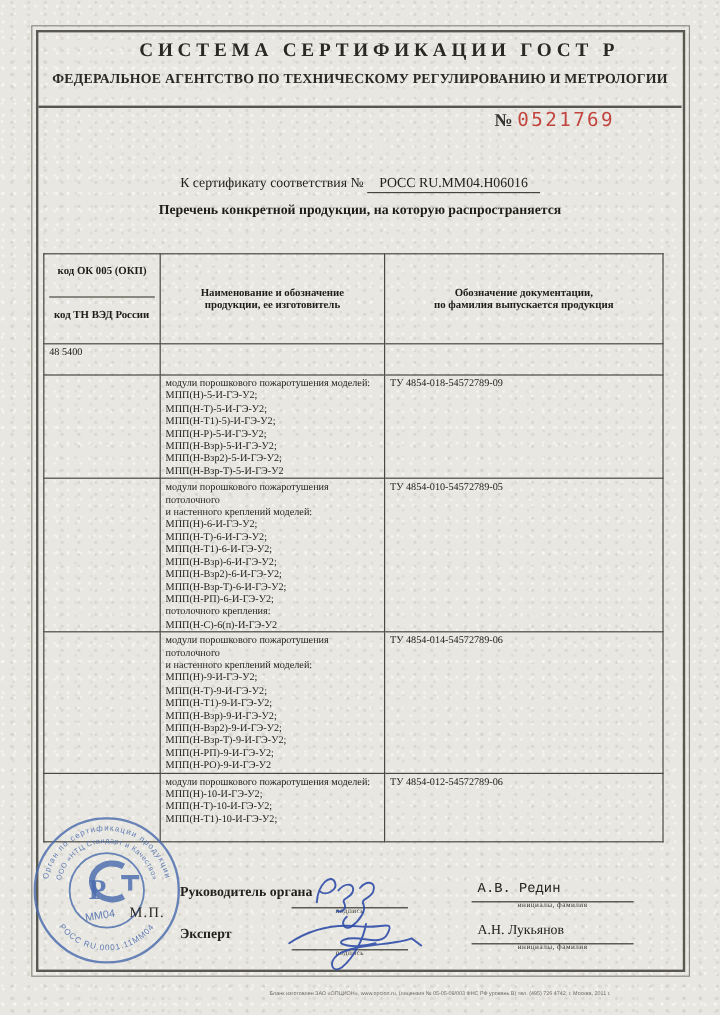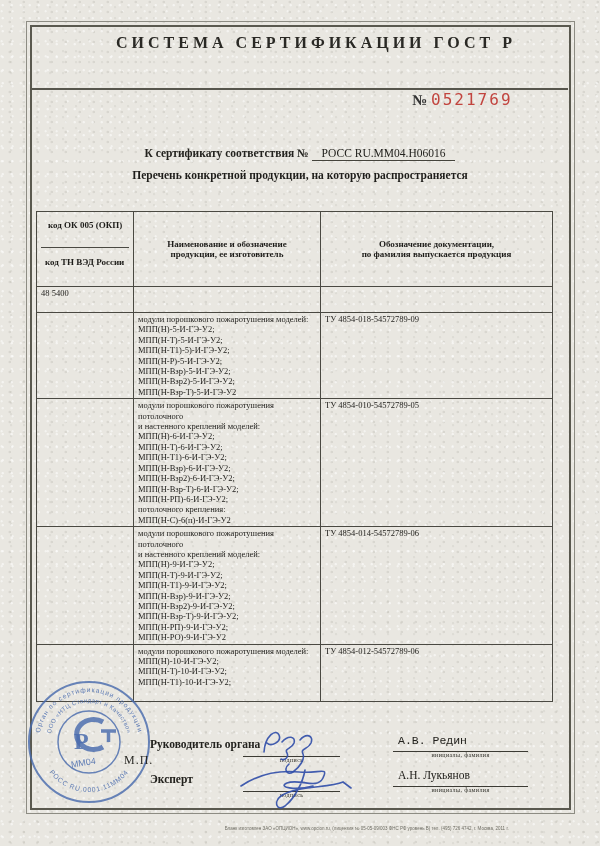--- a/index.html
+++ b/index.html
@@ -18,21 +18,21 @@
   .frame-outer{left:26px;top:21px;width:547px;height:791px;border:1px solid #8d8c83;}
   .frame-inner{position:absolute;inset:3px;border:2px solid #5a594f;}
   .hline-header{left:32px;top:88px;width:536px;border-top:2px solid #57564d;}
   .hdr1{left:16px;top:34px;width:600px;text-align:center;font-weight:bold;font-size:16px;letter-spacing:4px;color:#2a2925;}
   .hdr2{left:0;top:60px;width:600px;text-align:center;font-weight:bold;font-size:11.5px;letter-spacing:.2px;color:#2a2925;}
   .docnum{left:412px;top:90px;white-space:nowrap;}
   .docnum .nz{font-size:15px;font-weight:bold;color:#333;}
   .docnum .red{font-family:"DejaVu Sans Mono", monospace;font-size:16px;color:#c2453f;letter-spacing:2px;}
   .title{left:0;top:115px;width:600px;text-align:center;font-weight:bold;font-size:18px;letter-spacing:5px;color:#2a2925;}
   .certline{left:0;top:147px;width:600px;text-align:center;font-size:11.5px;color:#23221e;}
-  .certline .lbl{font-weight:bold;}
+  .certline .lbl{font-weight:normal;}
   .certline .num{border-bottom:1px solid #45443c;padding:0 10px 1px 10px;}
   .sub1{left:0;top:169px;width:600px;text-align:center;font-weight:bold;font-size:11.5px;}
   .sub2{left:0;top:184px;width:600px;text-align:center;font-weight:bold;font-size:11.5px;}
   table.products{left:36px;top:211px;position:absolute;border-collapse:collapse;table-layout:fixed;}
   table.products td,table.products th{border:1px solid #4a4942;vertical-align:top;font-size:8.5px;line-height:10.4px;padding:1px 4px;text-align:left;font-weight:normal;}
   th.split{padding:0;margin-left:40px;}
   .split-top{height:27px;border-bottom:1px solid #4a4942;font-weight:bold;font-size:9px;padding:7px 2px 0 7px;}
   .split-bot{height:28px;font-weight:bold;font-size:9px;padding:9px 2px 0 4px;}
   .colhead{text-align:center !important;font-weight:bold !important;font-size:9px !important;vertical-align:middle !important;white-space:pre-line;}
   .namecell,.doccell,.codecell{white-space:pre-line;}
@@ -48,20 +48,21 @@
 </head>
 <body>
 
 <div class="paper">
 
   <div class="abs frame-outer">
     <div class="frame-inner"></div>
   </div>
 
   <div class="abs hdr1">СИСТЕМА СЕРТИФИКАЦИИ ГОСТ Р</div>
+  <div class="abs hdr2">ФЕДЕРАЛЬНОЕ АГЕНТСТВО ПО ТЕХНИЧЕСКОМУ РЕГУЛИРОВАНИЮ И МЕТРОЛОГИИ</div>
   <div class="abs hline-header"></div>
 
   <div class="abs docnum">
     <span class="nz">№</span>
     <span class="red">0521769</span>
   </div>
 
 
   <div class="abs certline">
     <span class="lbl">К сертификату соответствия №</span>
@@ -163,21 +164,21 @@
         <textPath href="#arcInner" startOffset="50%" text-anchor="middle">ООО «НТЦ Стандарт и Качество»</textPath>
       </text>
       <text font-size="6.8" letter-spacing=".8">
         <textPath href="#arcBottom" startOffset="50%" text-anchor="middle">✳  РОСС RU.0001.11ММ04  ✳</textPath>
       </text>
       <text x="50" y="71" font-size="24" font-weight="bold" font-family="Liberation Serif, serif">Р</text>
       <text x="47" y="88" font-size="9" transform="rotate(-9 58 86)">ММ04</text>
     </g>
   </svg>
 
-  <div class="abs mp" style="left:124px;top:753px;">М.П.</div>
+  <div class="abs mp" style="left:108px;top:753px;">М.П.</div>
 
   <div class="abs sig-role" style="left:150px;top:738px;">Руководитель органа</div>
   <div class="abs sig-line" style="left:243px;top:756px;width:97px;"></div>
   <div class="abs tiny" style="left:243px;top:757px;width:97px;">подпись</div>
   <svg class="abs" style="left:252px;top:720px;" width="85" height="60" viewBox="0 0 85 60">
     <path d="M12,32 C13,16 24,8 27,15 C30,22 19,27 15,23 M30,22 C36,15 44,16 42,23 C40,29 32,28 35,33 C37,37 33,41 29,39 M48,20 C54,13 62,15 59,23 C56,30 48,28 51,34 C53,39 48,47 41,52 C35,56 31,49 37,44" fill="none" stroke="#2f4da8" stroke-width="1.6" stroke-linecap="round" opacity="0.9"></path>
   </svg>
   <div class="abs sig-name" style="left:398px;top:734px;font-family:Liberation Mono, monospace;">А.В. Редин</div>
   <div class="abs sig-line" style="left:393px;top:751px;width:135px;"></div>
   <div class="abs tiny" style="left:393px;top:752px;width:135px;">инициалы, фамилия</div>

